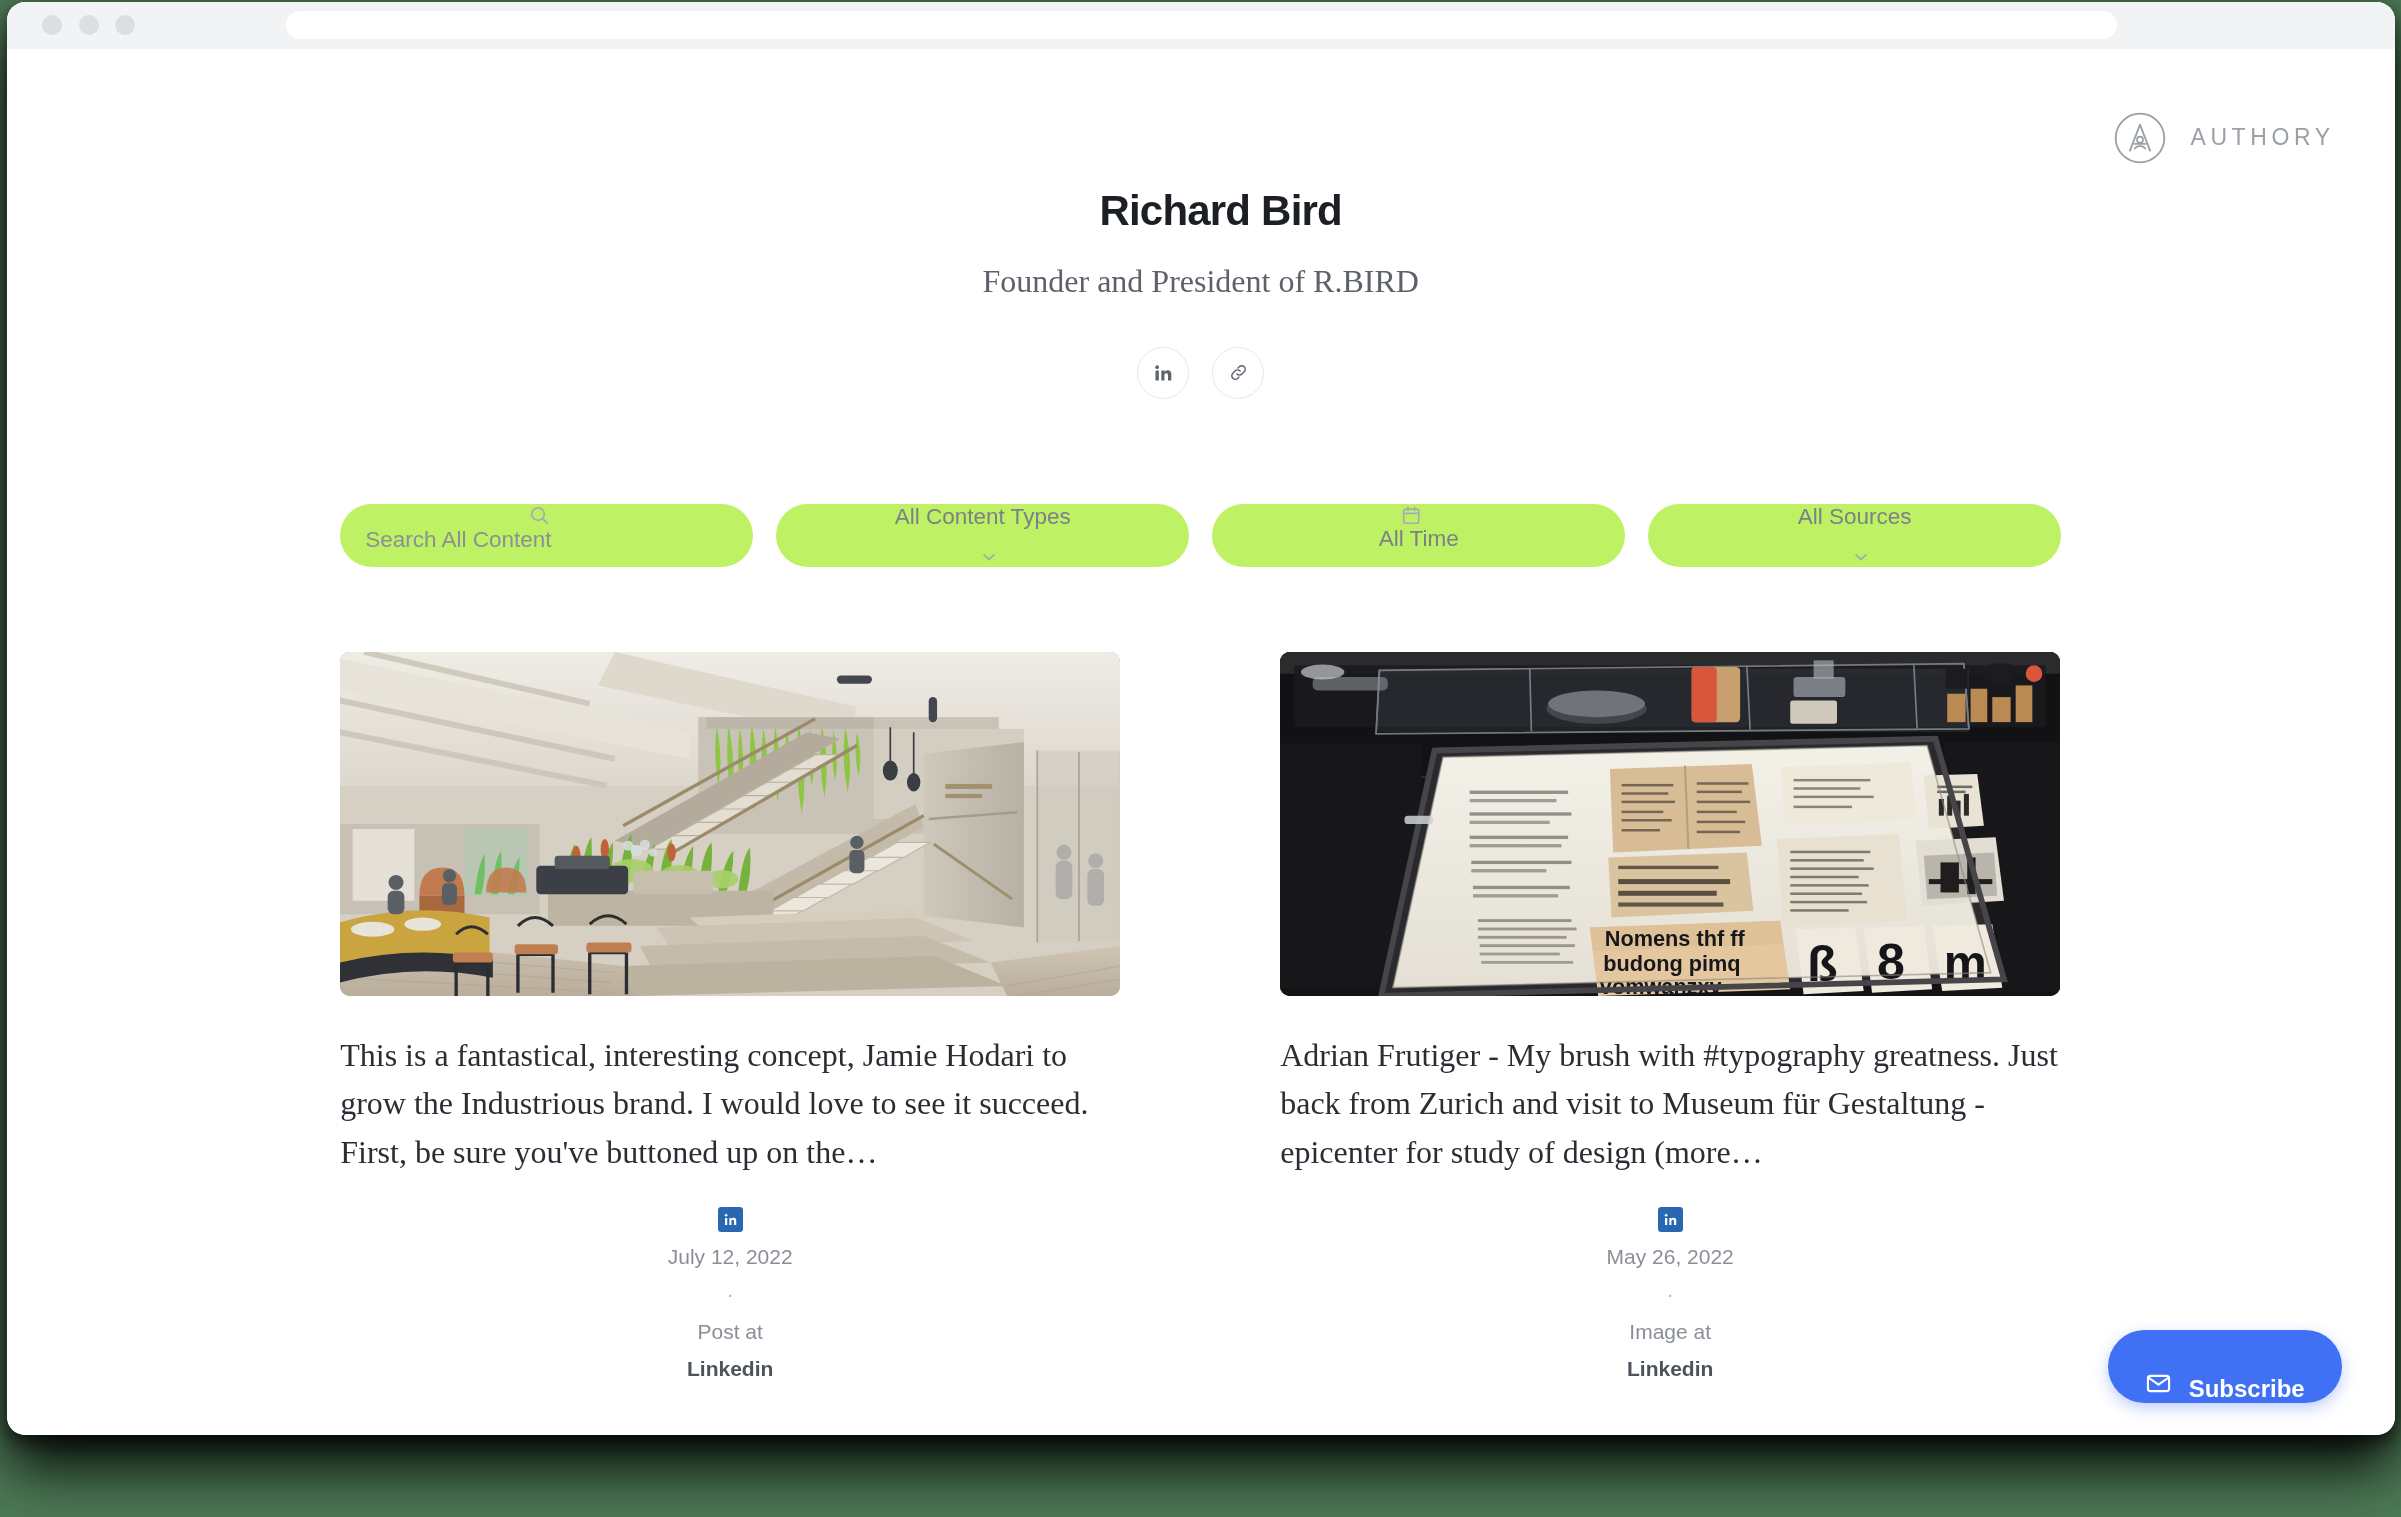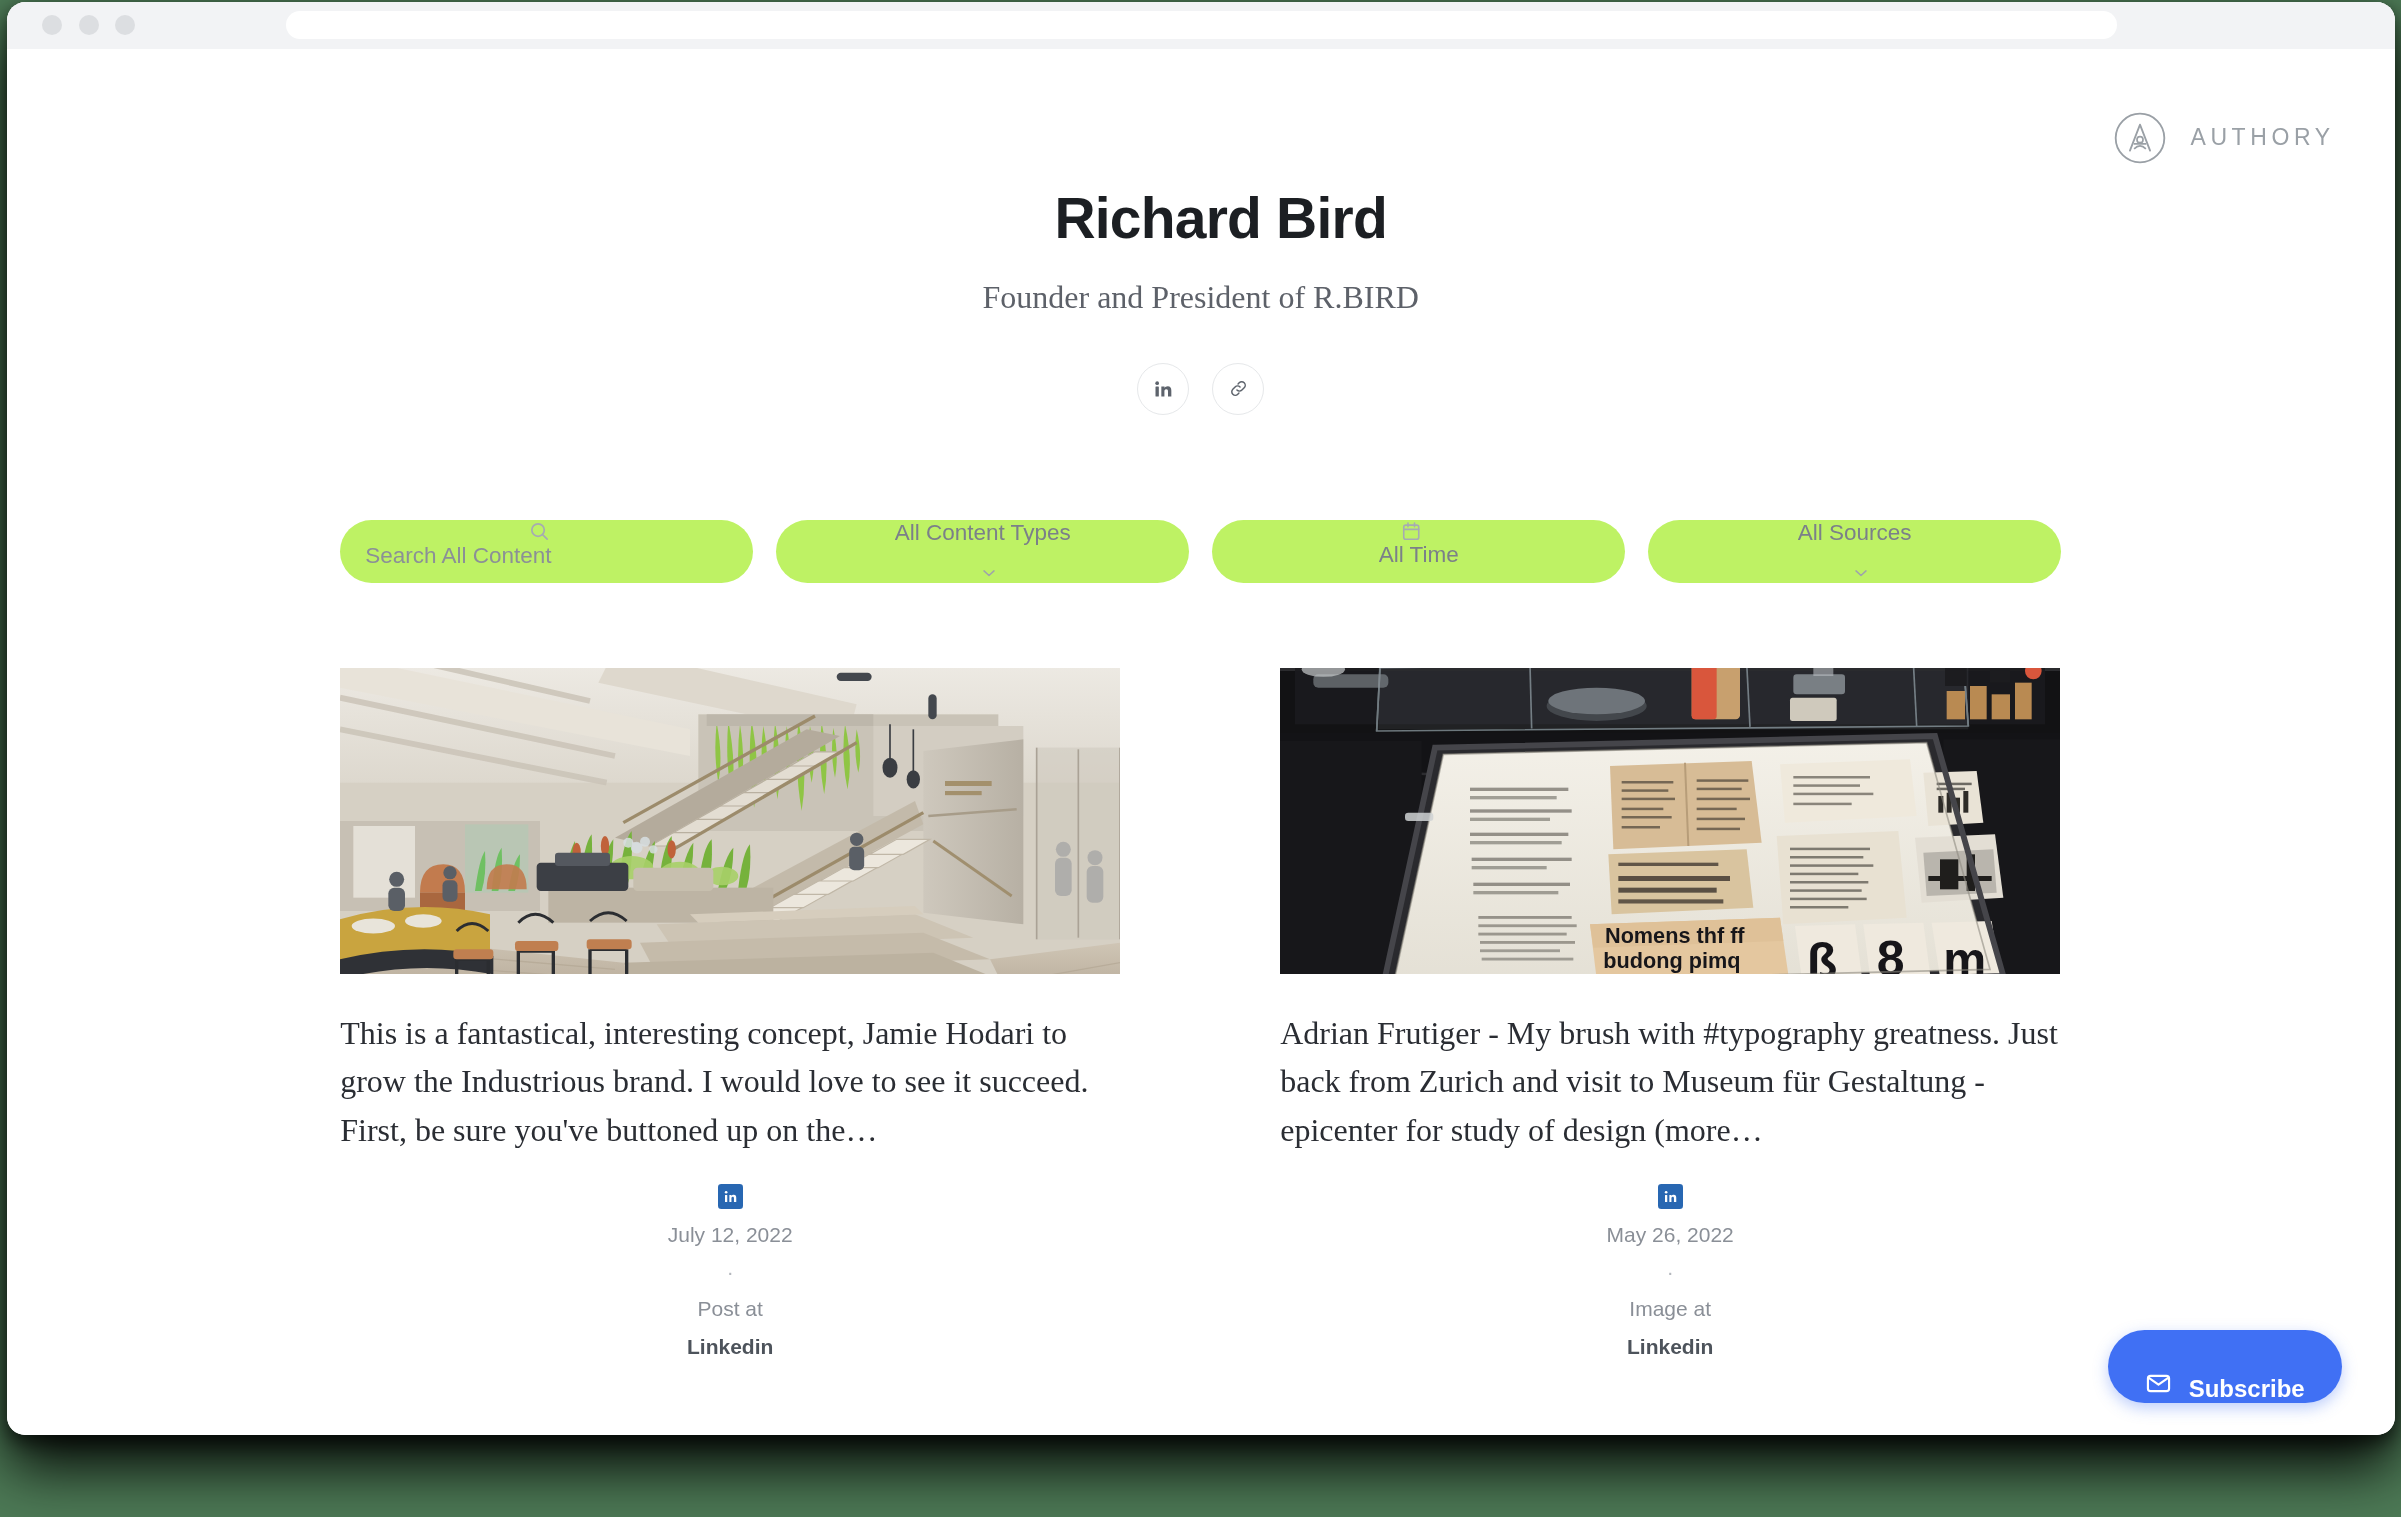--- a/index.html
+++ b/index.html
@@ -89,21 +89,21 @@
     color: #9aa0a6;
     font-weight: 400;
   }
 
   
   .profile-header {
     padding-top: 140px;
     text-align: center;
   }
   .profile-name {
-    font-size: 57px;
+    font-size: 42px;
     font-weight: 700;
     color: #1c1f23;
     letter-spacing: -0.8px;
     line-height: 1.05;
     margin-left: 40px;
   }
   .profile-tagline {
     margin-top: 30px;
     font-family: "Liberation Serif", serif;
     font-size: 32px;
@@ -186,22 +186,22 @@
     margin: 85px auto 0;
     width: 1721px;
     display: grid;
     grid-template-columns: 780px 780px;
     column-gap: 160px;
   }
   .card { cursor: pointer; }
 
   .card-thumb {
     width: 780px;
-    height: 306px;
-    border-radius: 0;
+    height: 344px;
+    border-radius: 10px;
     overflow: hidden;
     position: relative;
     background: #22c55e;
   }
   .card-thumb svg { display: block; width: 100%; height: 100%; }
 
   .card-title {
     margin-top: 35px;
     font-family: "Liberation Serif", serif;
     font-size: 32px;

